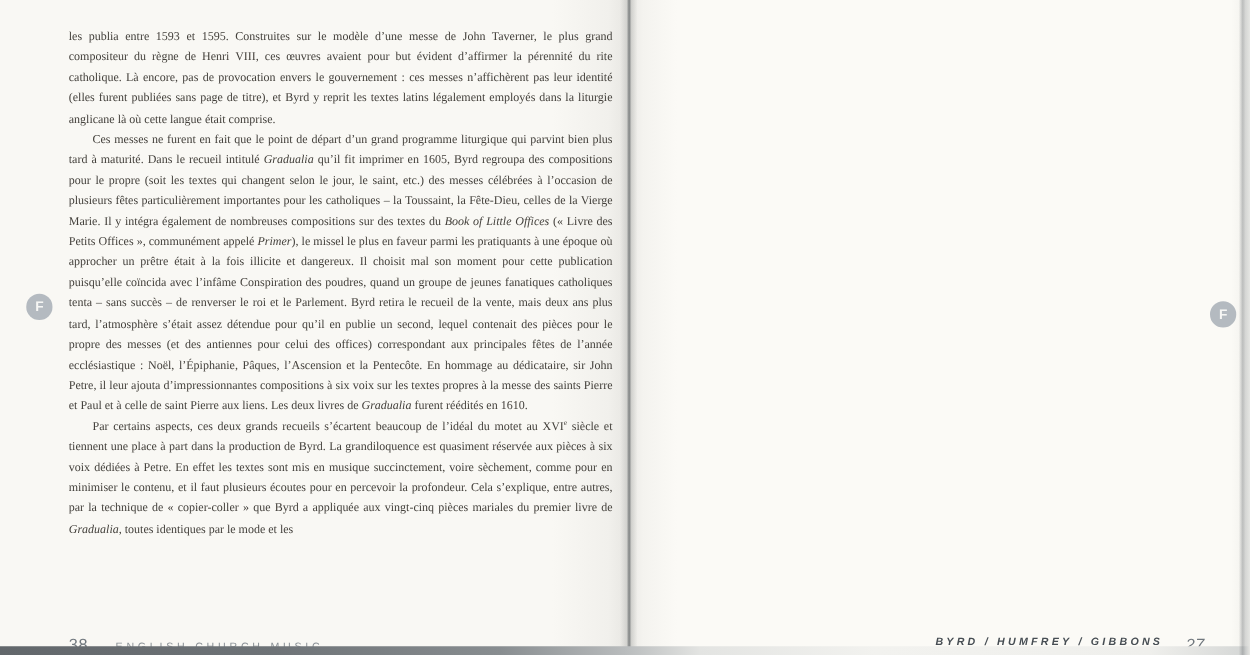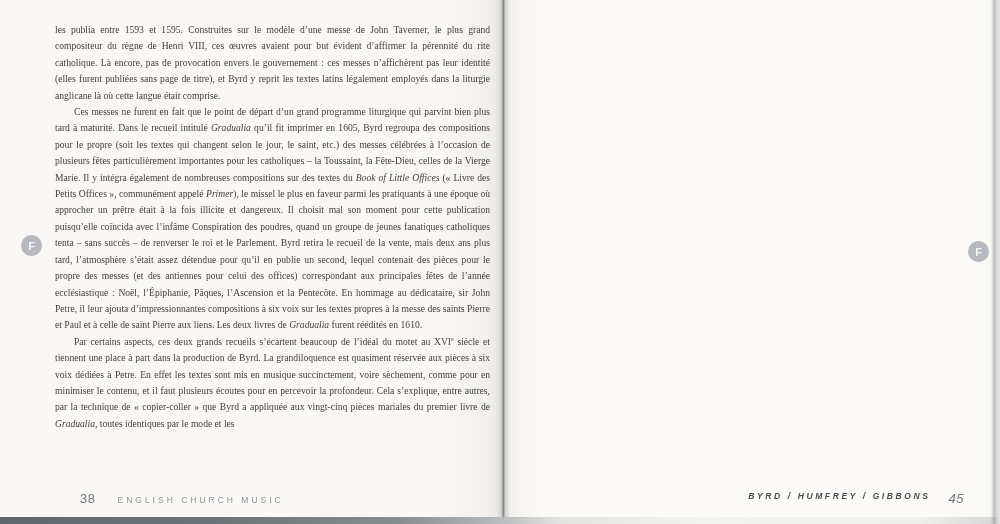--- a/index.html
+++ b/index.html
@@ -40,21 +40,21 @@
     position:absolute;
     color:#44413c;
     font-size:9.6px;line-height:16.4px;
     text-align:justify;
   }
   .text-col-left{left:55px;top:22px;width:435px;}
   .para{margin:0;}
   .para.indent{text-indent:19px;}
   .para sup{font-size:.62em;line-height:0;}
   
-  .footer{position:absolute;bottom:18px;font-family:"Liberation Sans","DejaVu Sans",sans-serif;margin-left:25px;}
+  .footer{position:absolute;bottom:1px;font-family:"Liberation Sans","DejaVu Sans",sans-serif;}
   .footer-left{left:55px;width:420px;display:flex;align-items:baseline;gap:22px;}
   .footer-right{right:36px;display:flex;align-items:flex-start;gap:18px;font-style:italic;}
   .page-num{font-size:13px;color:#70777d;letter-spacing:.5px;}
   .footer-title-left{
     font-size:8.5px;color:#8b9196;letter-spacing:3px;font-weight:400;text-align:right;
   }
   .footer-title-right{
     font-size:8.5px;color:#464d53;letter-spacing:2.6px;font-weight:700;
   }
   
@@ -82,21 +82,21 @@
     <div class="footer footer-left">
       <span class="page-num">38</span>
       <span class="footer-title-left">ENGLISH CHURCH MUSIC</span>
     </div>
   </div>
 
   <div class="page page-right">
 
     <div class="footer footer-right">
       <span class="footer-title-right">BYRD / HUMFREY / GIBBONS</span>
-      <span class="page-num">45</span>
+      <span class="page-num">27</span>
     </div>
   </div>
 
   <div class="gutter"></div>
   <div class="bottom-edge"></div>
   <div class="right-edge"></div>
 
   <div class="f-badge f-badge-left">F</div>
   <div class="f-badge f-badge-right">F</div>
 

